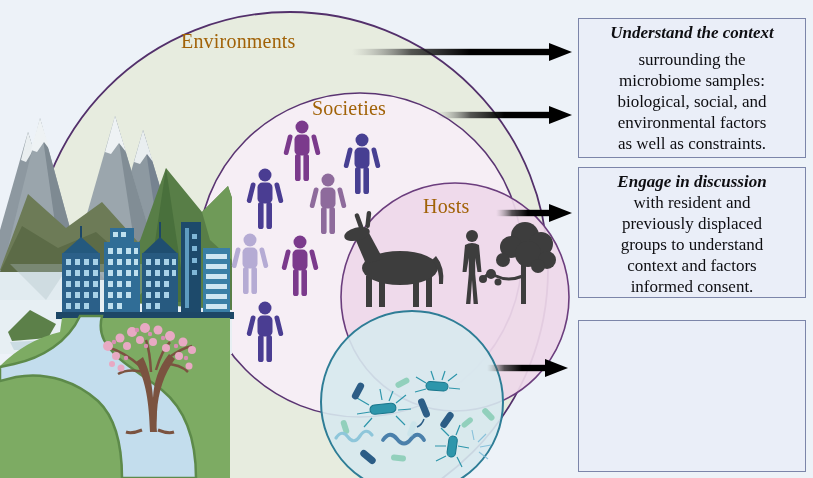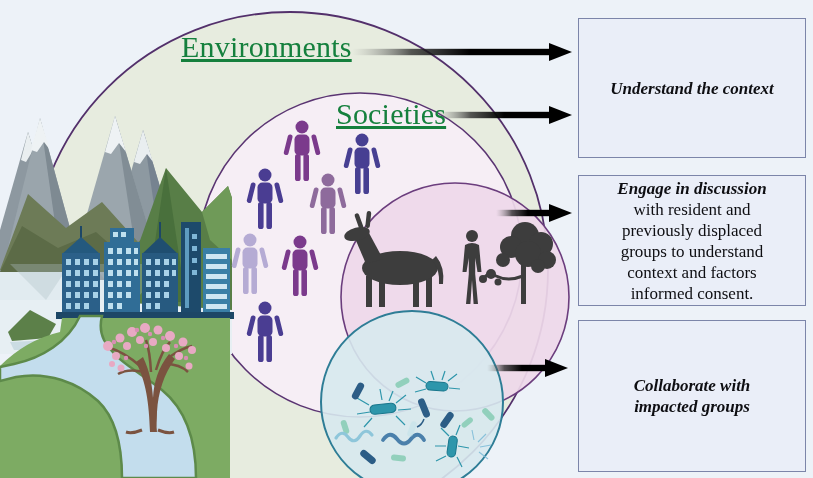--- a/index.html
+++ b/index.html
@@ -6,36 +6,35 @@
   #stage{
     position:relative;
     width:813px;height:478px;
     background:#edf2f8;
     overflow:hidden;
     font-family:"Liberation Serif","DejaVu Serif",serif;
   }
   #diagram-svg{position:absolute;left:0;top:0;}
   .clabel{
     position:absolute;
-    font-size:30px;
-    color:#15803d;
+    font-size:20px;
+    color:#a16207;
     white-space:nowrap;
     letter-spacing:.2px;
-    text-decoration:underline;
   }
   .callout{
     position:absolute;
     left:578px;
     width:228px;
     box-sizing:border-box;
     background:#eaeef8;
     border:1.5px solid #7c85a9;
     display:flex;
     flex-direction:column;
-    justify-content:center;
+    justify-content:space-between;
     text-align:center;
     font-size:17px;
     line-height:21px;
     color:#0e0e12;
     padding:3px 6px;
   }
   .callout .lead{font-weight:bold;font-style:italic;white-space:pre-line;display:block;}
   .callout .body{white-space:pre-line;display:block;}
 </style>
 </head>
@@ -348,31 +347,35 @@
       <rect x="0" y="-3.2" width="53" height="6.4" fill="url(#arrowGrad)"></rect>
       <polygon points="53,-9 76,0 53,9" fill="#000000"></polygon>
     </g>
     <g transform="translate(487,368)">
       <rect x="0" y="-3.2" width="58" height="6.4" fill="url(#arrowGrad)"></rect>
       <polygon points="58,-9 81,0 58,9" fill="#000000"></polygon>
     </g>
   </svg>
 
   <div class="clabel" style="left:181px;top:30px">Environments</div>
-  <div class="clabel" style="left:336px;top:97px">Societies</div>
+  <div class="clabel" style="left:312px;top:97px">Societies</div>
+  <div class="clabel" style="left:423px;top:195px">Hosts</div>
 
   <div class="callout" style="top:18px;height:140px">
     <span class="lead">Understand the context</span>
+    <span class="body">surrounding the
+microbiome samples:
+biological, social, and
+environmental factors
+as well as constraints.</span>
   </div>
-  <div class="callout" style="top:175px;height:131px">
+  <div class="callout" style="top:167px;height:131px">
     <span class="lead">Engage in discussion</span>
     <span class="body">with resident and
 previously displaced
 groups to understand
 context and factors
 informed consent.</span>
   </div>
   <div class="callout" style="top:320px;height:152px">
-    <span class="lead">Collaborate with
-impacted groups</span>
   </div>
 
 </div>
 
 </body></html>

